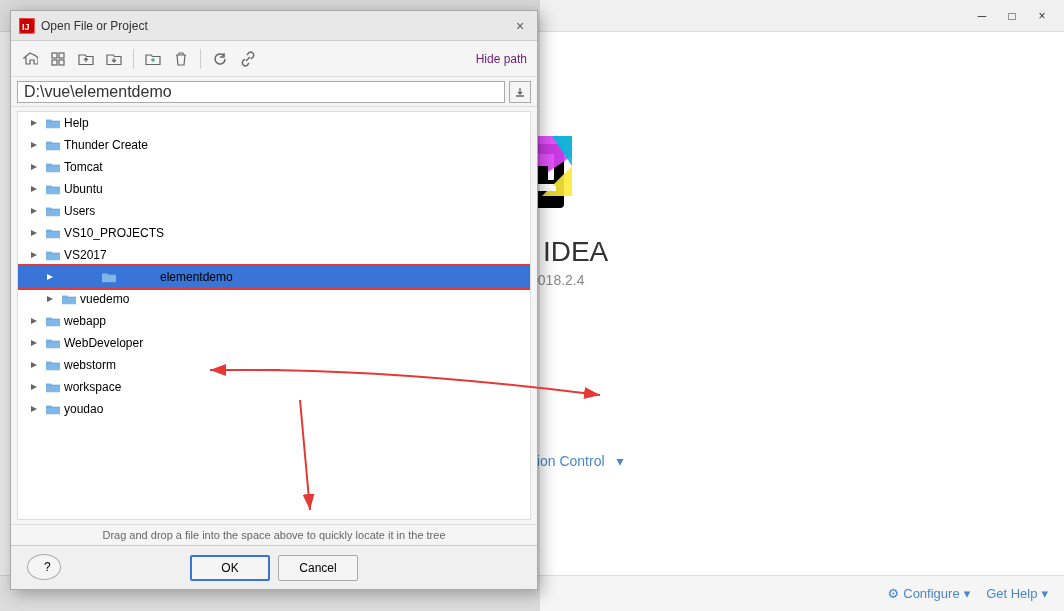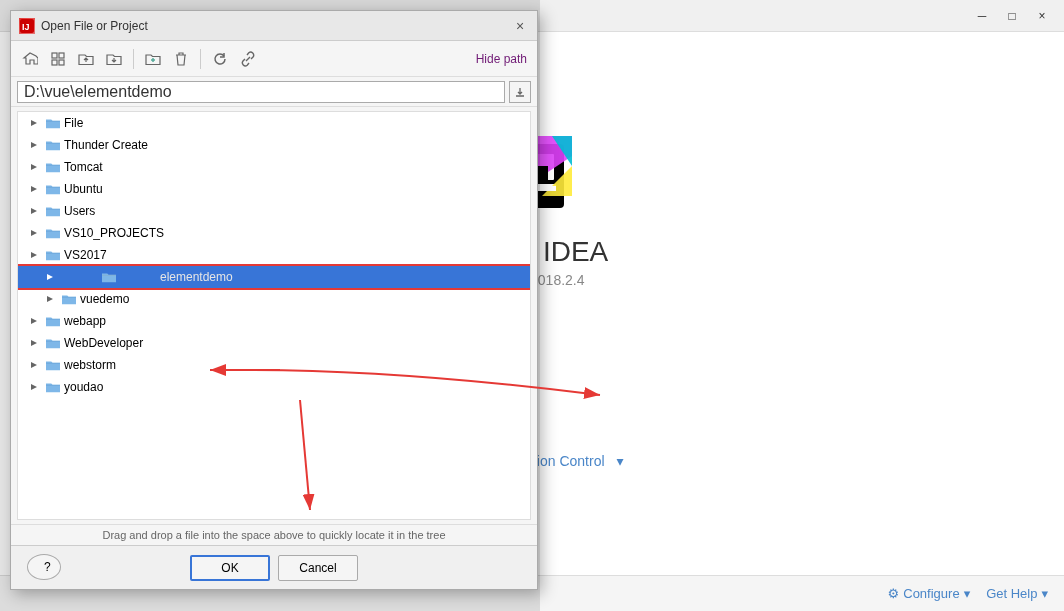--- a/index.html
+++ b/index.html
@@ -287,21 +287,21 @@
       display: flex;
       align-items: center;
       height: 22px;
       padding-left: 8px;
       cursor: pointer;
       user-select: none;
       white-space: nowrap;
     }
     .tree-item.selected {
       background: #3875d7;
-      color: #e5e5e5;
+      color: #000000;
       gap: 40px;
     }
 
     .tree-toggle {
       width: 16px;
       height: 16px;
       display: flex;
       align-items: center;
       justify-content: center;
       font-size: 10px;
@@ -568,21 +568,21 @@
             <svg width="8" height="8" viewBox="0 0 8 8">
               <polygon points="1,1 7,4 1,7" fill="#666"></polygon>
             </svg>
           </span>
           <span class="tree-folder-icon">
             <svg class="folder-svg" viewBox="0 0 16 12">
       <path d="M0 2h6l1.5 1.5H16v8.5H0z" fill="#7eb7e8"></path>
       <path d="M0 4h16" stroke="#5a95cc" stroke-width="0.5"></path>
     </svg>
           </span>
-          <span class="tree-label">File</span>
+          <span class="tree-label">Help</span>
         </div>
         <div class="tree-item level-1">
           <span class="tree-toggle">
             <svg width="8" height="8" viewBox="0 0 8 8">
               <polygon points="1,1 7,4 1,7" fill="#666"></polygon>
             </svg>
           </span>
           <span class="tree-folder-icon">
             <svg class="folder-svg" viewBox="0 0 16 12">
       <path d="M0 2h6l1.5 1.5H16v8.5H0z" fill="#7eb7e8"></path>
@@ -723,20 +723,34 @@
               <polygon points="1,1 7,4 1,7" fill="#666"></polygon>
             </svg>
           </span>
           <span class="tree-folder-icon">
             <svg class="folder-svg" viewBox="0 0 16 12">
       <path d="M0 2h6l1.5 1.5H16v8.5H0z" fill="#7eb7e8"></path>
       <path d="M0 4h16" stroke="#5a95cc" stroke-width="0.5"></path>
     </svg>
           </span>
           <span class="tree-label">webstorm</span>
+        </div>
+        <div class="tree-item level-1">
+          <span class="tree-toggle">
+            <svg width="8" height="8" viewBox="0 0 8 8">
+              <polygon points="1,1 7,4 1,7" fill="#666"></polygon>
+            </svg>
+          </span>
+          <span class="tree-folder-icon">
+            <svg class="folder-svg" viewBox="0 0 16 12">
+      <path d="M0 2h6l1.5 1.5H16v8.5H0z" fill="#7eb7e8"></path>
+      <path d="M0 4h16" stroke="#5a95cc" stroke-width="0.5"></path>
+    </svg>
+          </span>
+          <span class="tree-label">workspace</span>
         </div>
         <div class="tree-item level-1">
           <span class="tree-toggle">
             <svg width="8" height="8" viewBox="0 0 8 8">
               <polygon points="1,1 7,4 1,7" fill="#666"></polygon>
             </svg>
           </span>
           <span class="tree-folder-icon">
             <svg class="folder-svg" viewBox="0 0 16 12">
       <path d="M0 2h6l1.5 1.5H16v8.5H0z" fill="#7eb7e8"></path>

